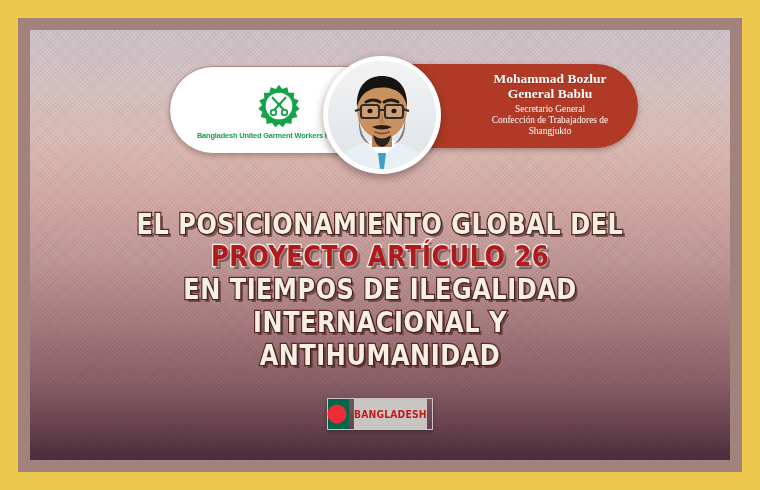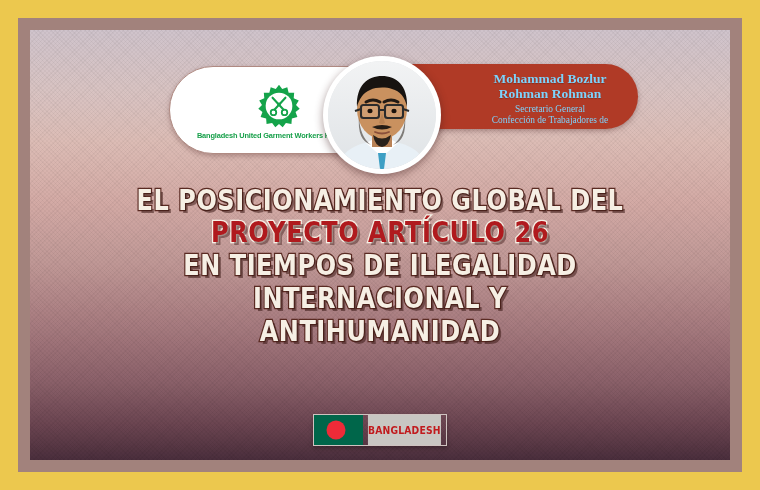--- a/index.html
+++ b/index.html
@@ -102,25 +102,25 @@
     white-space: nowrap;
     font-family: "Liberation Sans", sans-serif;
   }
 
   
   #name-panel {
     position: absolute;
     left: 330px;
     top: 14px;
     width: 278px;
-    height: 65px;
+    height: 84px;
     background: #b03a26;
     border-radius: 0 46px 46px 0;
     box-shadow: 0 2px 5px rgba(70,30,30,.35);
-    color: #7dd3fc;
+    color: #ffffff;
     text-align: center;
     padding: 6px 16px 6px 118px;
     font-family: "Liberation Serif", serif;
   }
   #person-name {
     font-size: 13.5px;
     font-weight: bold;
     line-height: 1.08;
     margin-top: 2px;
     text-shadow: 0 1px 1px rgba(0,0,0,.22);
@@ -158,21 +158,21 @@
     inset: 5px;
     border-radius: 50%;
     overflow: hidden;
     background: #e6e8ea;
   }
 
   
   #headline {
     position: absolute;
     left: 0; right: 0;
-    top: 156px;
+    top: 180px;
     text-align: center;
     z-index: 3;
     font-family: "DejaVu Sans", sans-serif;
   }
   .hl {
     display: block;
     font-weight: bold;
     font-stretch: condensed;
     letter-spacing: 0.6px;
     line-height: 1.0;
@@ -194,22 +194,22 @@
     margin-top: 3px;
     margin-bottom: 3px;
   }
   .line3, .line4, .line5 { margin-top: 4px; }
 
   
   #flag-badge {
     position: absolute;
     left: 50%;
     transform: translateX(-50%);
-    top: 384px;
-    width: 134px;
+    top: 368px;
+    width: 106px;
     height: 32px;
     display: flex;
     border: 1.5px solid #cfc3c0;
     box-shadow: 0 2px 4px rgba(0,0,0,.30);
     z-index: 3;
   }
   #flag-swatch {
     width: 64px;
     height: 100%;
     background: #00664a;
@@ -264,24 +264,25 @@
                 <circle cx="50" cy="46" r="3.4" fill="#14a34a"></circle>
               </svg>
             </span>
             <span id="logo-caption">Bangladesh United Garment Workers Federation</span>
           </div>
         </div>
 
         <div id="name-panel">
           <div id="person-name">
             <div>Mohammad Bozlur</div>
-            <div>Rohman Rohman</div>
+            <div>General Bablu</div>
           </div>
           <div id="person-role">Secretario General</div>
           <div id="person-org">Confección de Trabajadores de</div>
+          <div id="person-org3" style="font-size:9.4px;line-height:1.18;">Shangjukto</div>
         </div>
 
         <div id="portrait">
           <div id="portrait-photo">
             <svg viewBox="0 0 108 108" width="108" height="108" aria-hidden="true">
               <defs>
                 <clipPath id="cp">
                     <circle cx="54" cy="54" r="54"></circle>
                   </clipPath>
                 <linearGradient id="bg" x1="0" y1="0" x2="0" y2="1">

